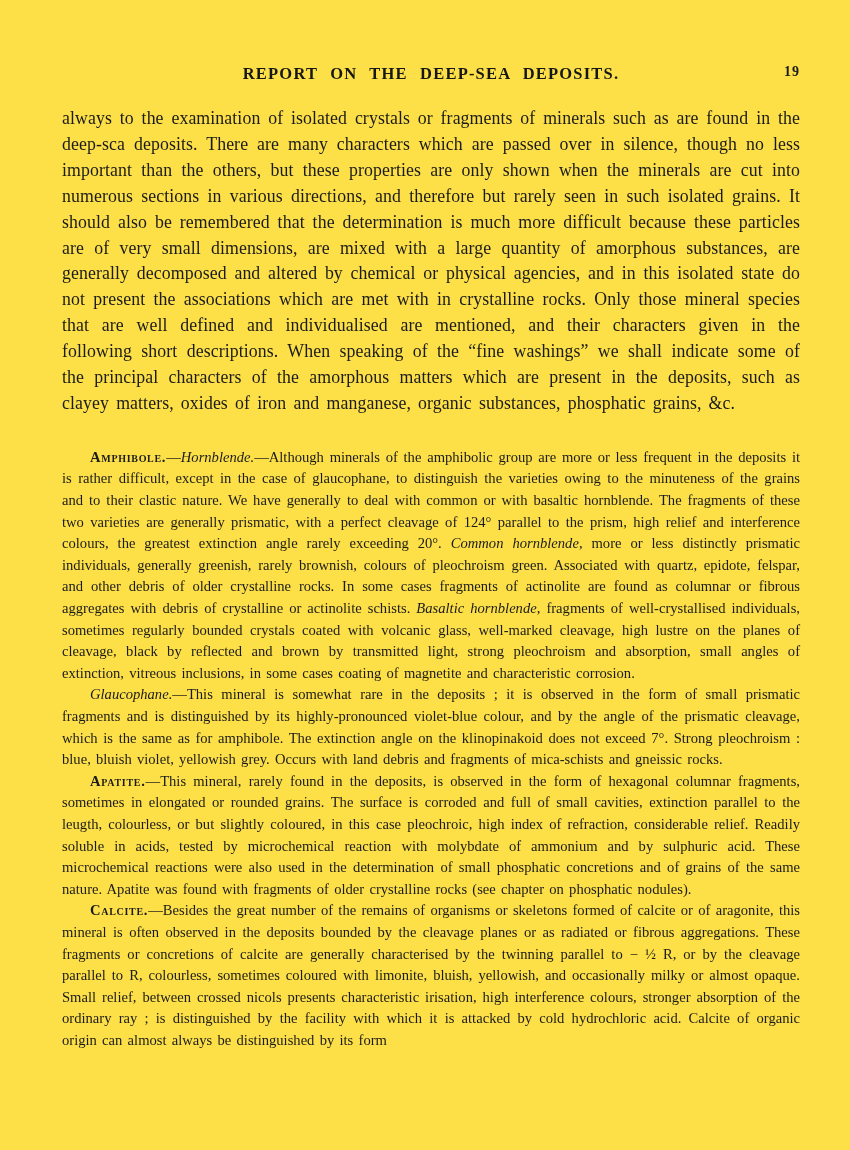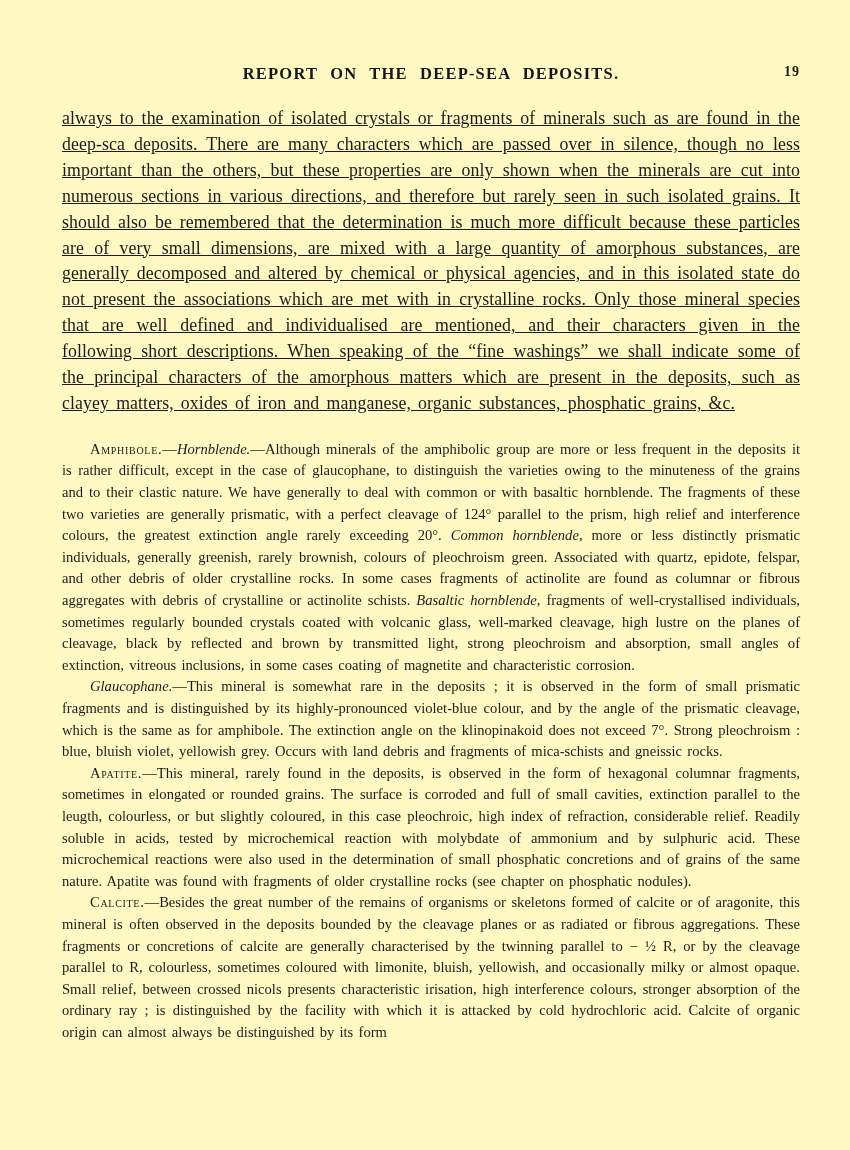--- a/index.html
+++ b/index.html
@@ -1,21 +1,21 @@
 <!DOCTYPE html>
 <html><head>
 <meta charset="utf-8">
 <style>
   html, body { margin: 0; padding: 0; background: #fdfdfb; }
   .page {
     position: relative;
     width: 850px;
     height: 1150px;
     box-sizing: border-box;
-    background: #fef9c3;
+    background: #fde047;
     color: #1b1b1b;
     font-family: "Liberation Serif", "DejaVu Serif", serif;
     padding: 64px 50px 36px 62px;
     overflow: hidden;
   }
   .page-header {
     position: relative;
     text-align: center;
     height: 24px;
     margin-bottom: 18px;
@@ -29,41 +29,41 @@
   }
   .page-number {
     position: absolute;
     right: 0;
     top: 0;
     font-weight: bold;
     font-size: 14px;
     letter-spacing: 1px;
   }
   .lead {
-    margin: 0 0 22px 0;
+    margin: 0 0 30px 0;
     font-size: 17.8px;
     line-height: 25.9px;
     text-align: justify;
     word-spacing: 2.6px;
     letter-spacing: 0.1px;
-    text-decoration: underline;
   }
   .fine {
     font-size: 14.6px;
     line-height: 21.6px;
     text-align: justify;
     word-spacing: 1.6px;
   }
   .fine p {
     margin: 0;
     text-indent: 28px;
   }
   .sc {
     font-variant: small-caps;
     letter-spacing: 0.7px;
+    font-weight: bold;
   }
   .it { font-style: italic; }
 </style>
 </head>
 <body>
 
 <div class="page">
 
   <header class="page-header">
     <span class="running-title">REPORT ON THE DEEP-SEA DEPOSITS.</span>

